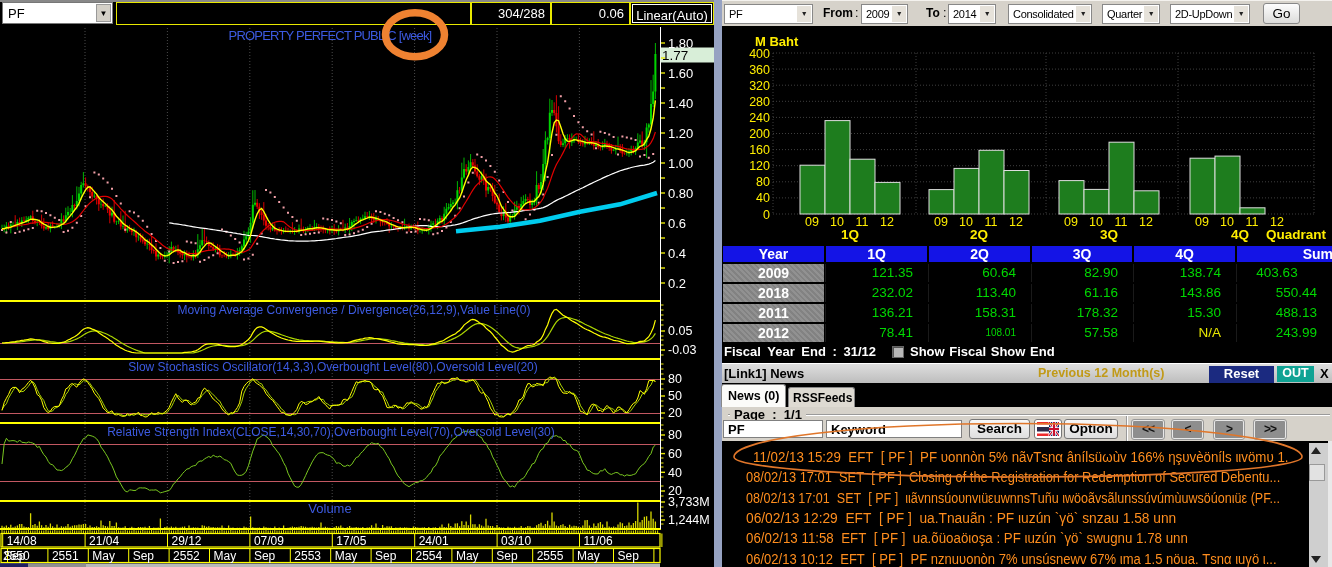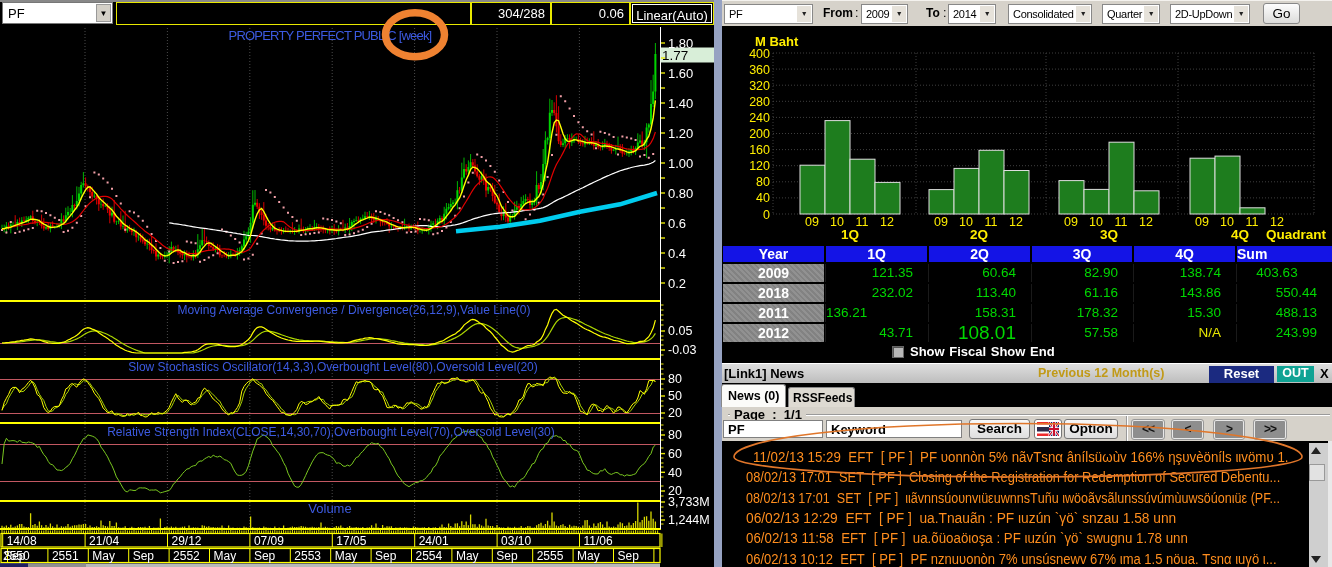--- a/index.html
+++ b/index.html
@@ -279,47 +279,48 @@
 <text x="1277" y="226" fill="#ffee00" font-size="12.5" text-anchor="middle" style="font-family:'Liberation Sans',sans-serif">12</text>
 <text x="1240" y="239" fill="#ffee00" font-size="13.5" font-weight="bold" text-anchor="middle" style="font-family:'Liberation Sans',sans-serif">4Q</text>
 <text x="1326" y="239" fill="#ffee00" font-size="13.5" font-weight="bold" text-anchor="end" style="font-family:'Liberation Sans',sans-serif">Quadrant</text>
 </svg>
 <div class="abs" style="left:722px;top:245px;width:610px;height:98px;background:#000">
 <div style="position:absolute;left:1px;top:1px;width:101px;height:16px;background:#1414e6;color:#fff;font-weight:bold;font-size:14px;text-align:center;line-height:16px">Year</div>
 <div style="position:absolute;left:104px;top:1px;width:101px;height:16px;background:#1414e6;color:#fff;font-weight:bold;font-size:14px;text-align:center;line-height:16px">1Q</div>
 <div style="position:absolute;left:207px;top:1px;width:101px;height:16px;background:#1414e6;color:#fff;font-weight:bold;font-size:14px;text-align:center;line-height:16px">2Q</div>
 <div style="position:absolute;left:310px;top:1px;width:100px;height:16px;background:#1414e6;color:#fff;font-weight:bold;font-size:14px;text-align:center;line-height:16px">3Q</div>
 <div style="position:absolute;left:412px;top:1px;width:101px;height:16px;background:#1414e6;color:#fff;font-weight:bold;font-size:14px;text-align:center;line-height:16px">4Q</div>
-<div style="position:absolute;left:515px;top:1px;width:96px;height:16px;background:#1414e6;color:#fff;font-weight:bold;font-size:14px;text-align:left;line-height:16px">Sum</div>
+<div style="position:absolute;left:515px;top:1px;width:96px;height:16px;background:#1414e6;color:#fff;font-weight:bold;font-size:14px;text-align:right;line-height:16px">Sum</div>
 <div style="position:absolute;left:1px;top:19px;width:101px;height:18px;background:#8a8a8a;background-image:repeating-linear-gradient(45deg,#919191 0 2px,#828282 2px 4px);color:#fff;font-weight:bold;font-size:14px;text-align:center;line-height:18px">2009</div>
 <div style="position:absolute;left:103px;top:19px;width:95px;height:18px;color:#00d800;font-size:13.5px;text-align:right;line-height:18px;padding-right:7px;border-left:1px solid #1a1a1a">121.35</div>
 <div style="position:absolute;left:206px;top:19px;width:95px;height:18px;color:#00d800;font-size:13.5px;text-align:right;line-height:18px;padding-right:7px;border-left:1px solid #1a1a1a">60.64</div>
 <div style="position:absolute;left:309px;top:19px;width:94px;height:18px;color:#00d800;font-size:13.5px;text-align:right;line-height:18px;padding-right:7px;border-left:1px solid #1a1a1a">82.90</div>
 <div style="position:absolute;left:411px;top:19px;width:95px;height:18px;color:#00d800;font-size:13.5px;text-align:right;line-height:18px;padding-right:7px;border-left:1px solid #1a1a1a">138.74</div>
 <div style="position:absolute;left:514px;top:19px;width:88px;height:18px;color:#00d800;font-size:13.5px;text-align:center;line-height:18px;padding-right:7px;border-left:1px solid #1a1a1a">403.63</div>
 <div style="position:absolute;left:1px;top:39px;width:101px;height:18px;background:#8a8a8a;background-image:repeating-linear-gradient(45deg,#919191 0 2px,#828282 2px 4px);color:#fff;font-weight:bold;font-size:14px;text-align:center;line-height:18px">2018</div>
 <div style="position:absolute;left:103px;top:39px;width:95px;height:18px;color:#00d800;font-size:13.5px;text-align:right;line-height:18px;padding-right:7px;border-left:1px solid #1a1a1a">232.02</div>
 <div style="position:absolute;left:206px;top:39px;width:95px;height:18px;color:#00d800;font-size:13.5px;text-align:right;line-height:18px;padding-right:7px;border-left:1px solid #1a1a1a">113.40</div>
 <div style="position:absolute;left:309px;top:39px;width:94px;height:18px;color:#00d800;font-size:13.5px;text-align:right;line-height:18px;padding-right:7px;border-left:1px solid #1a1a1a">61.16</div>
 <div style="position:absolute;left:411px;top:39px;width:95px;height:18px;color:#00d800;font-size:13.5px;text-align:right;line-height:18px;padding-right:7px;border-left:1px solid #1a1a1a">143.86</div>
 <div style="position:absolute;left:514px;top:39px;width:88px;height:18px;color:#00d800;font-size:13.5px;text-align:right;line-height:18px;padding-right:7px;border-left:1px solid #1a1a1a">550.44</div>
 <div style="position:absolute;left:1px;top:59px;width:101px;height:18px;background:#8a8a8a;background-image:repeating-linear-gradient(45deg,#919191 0 2px,#828282 2px 4px);color:#fff;font-weight:bold;font-size:14px;text-align:center;line-height:18px">2011</div>
-<div style="position:absolute;left:103px;top:59px;width:95px;height:18px;color:#00d800;font-size:13.5px;line-height:18px;padding-right:7px;border-left:1px solid #1a1a1a">136.21</div>
+<div style="position:absolute;left:103px;top:59px;width:95px;height:18px;color:#00d800;font-size:13.5px;text-align:right;line-height:18px;padding-right:7px;border-left:1px solid #1a1a1a">136.21</div>
 <div style="position:absolute;left:206px;top:59px;width:95px;height:18px;color:#00d800;font-size:13.5px;text-align:right;line-height:18px;padding-right:7px;border-left:1px solid #1a1a1a">158.31</div>
 <div style="position:absolute;left:309px;top:59px;width:94px;height:18px;color:#00d800;font-size:13.5px;text-align:right;line-height:18px;padding-right:7px;border-left:1px solid #1a1a1a">178.32</div>
 <div style="position:absolute;left:411px;top:59px;width:95px;height:18px;color:#00d800;font-size:13.5px;text-align:right;line-height:18px;padding-right:7px;border-left:1px solid #1a1a1a">15.30</div>
 <div style="position:absolute;left:514px;top:59px;width:88px;height:18px;color:#00d800;font-size:13.5px;text-align:right;line-height:18px;padding-right:7px;border-left:1px solid #1a1a1a">488.13</div>
 <div style="position:absolute;left:1px;top:79px;width:101px;height:18px;background:#8a8a8a;background-image:repeating-linear-gradient(45deg,#919191 0 2px,#828282 2px 4px);color:#fff;font-weight:bold;font-size:14px;text-align:center;line-height:18px">2012</div>
-<div style="position:absolute;left:103px;top:79px;width:95px;height:18px;color:#00d800;font-size:13.5px;text-align:right;line-height:18px;padding-right:7px;border-left:1px solid #1a1a1a">43.71</div>
-<div style="position:absolute;left:206px;top:79px;width:95px;height:18px;color:#00d800;font-size:19px;text-align:right;line-height:18px;padding-right:7px;border-left:1px solid #1a1a1a">108.01</div>
+<div style="position:absolute;left:103px;top:79px;width:95px;height:18px;color:#00d800;font-size:13.5px;text-align:right;line-height:18px;padding-right:7px;border-left:1px solid #1a1a1a">78.41</div>
+<div style="position:absolute;left:206px;top:79px;width:95px;height:18px;color:#00d800;font-size:10px;text-align:right;line-height:18px;padding-right:7px;border-left:1px solid #1a1a1a">108.01</div>
 <div style="position:absolute;left:309px;top:79px;width:94px;height:18px;color:#00d800;font-size:13.5px;text-align:right;line-height:18px;padding-right:7px;border-left:1px solid #1a1a1a">57.58</div>
 <div style="position:absolute;left:411px;top:79px;width:95px;height:18px;color:#e8e800;font-size:13.5px;text-align:right;line-height:18px;padding-right:7px;border-left:1px solid #1a1a1a">N/A</div>
 <div style="position:absolute;left:514px;top:79px;width:88px;height:18px;color:#00d800;font-size:13.5px;text-align:right;line-height:18px;padding-right:7px;border-left:1px solid #1a1a1a">243.99</div>
 </div>
 <div class="abs" id="fiscal">
+      <span style="position:absolute;left:2px;word-spacing:3px">Fiscal Year End : 31/12</span>
       <span style="position:absolute;left:170px;top:4px;width:12px;height:12px;background:#b8b8b8;border:1px solid #666;box-shadow:inset 1px 1px 0 #555"></span>
       <span style="position:absolute;left:188px;word-spacing:1px">Show Fiscal Show End</span>
     </div>
 <div class="abs" id="ntitle">
       <b style="position:absolute;left:2px;top:2px">[Link1] News</b>
       <b style="position:absolute;left:316px;top:2px;color:#c19a18;font-size:12.5px">Previous 12 Month(s)</b>
       <span style="position:absolute;left:487px;top:2px;width:65px;height:28px;background:#1b2a80;color:#fff;font-weight:bold;text-align:center;font-size:13px">Reset</span>
       <span style="position:absolute;left:555px;top:2px;width:37px;height:16px;background:#0fa394;color:#fff;font-weight:bold;text-align:center;font-size:12.5px">OUT</span>
       <b style="position:absolute;left:598px;top:2px">X</b>
     </div>

